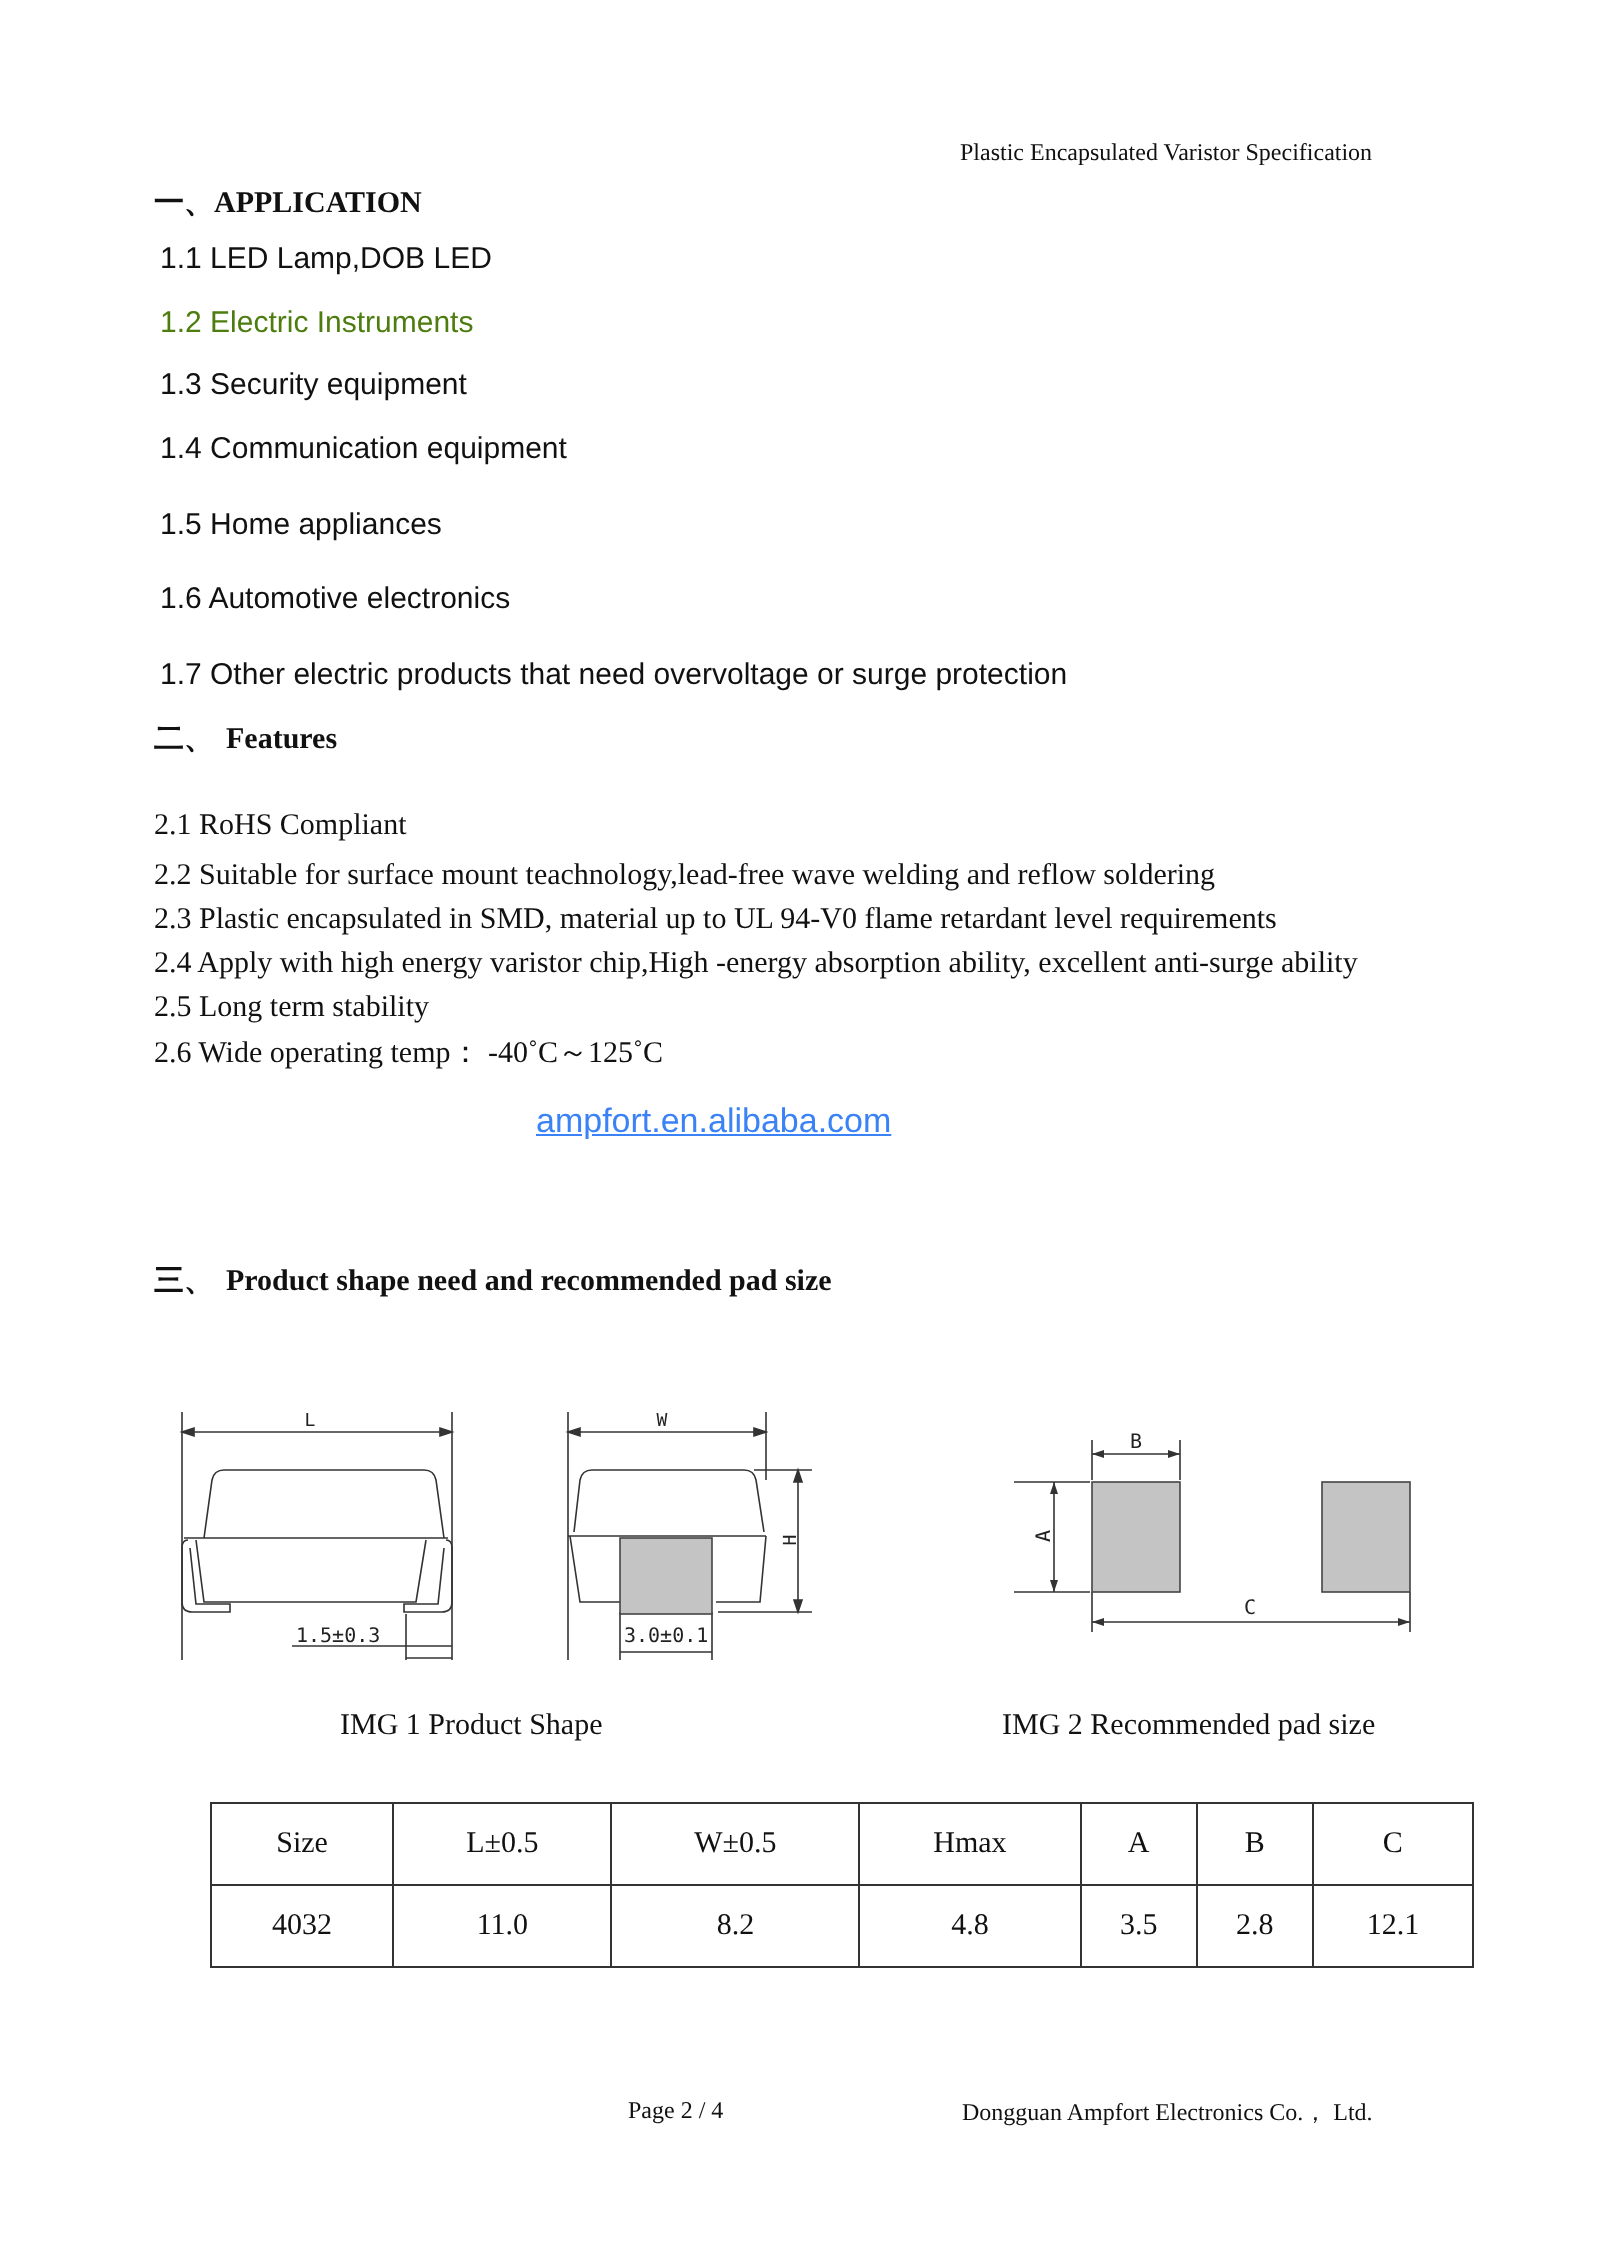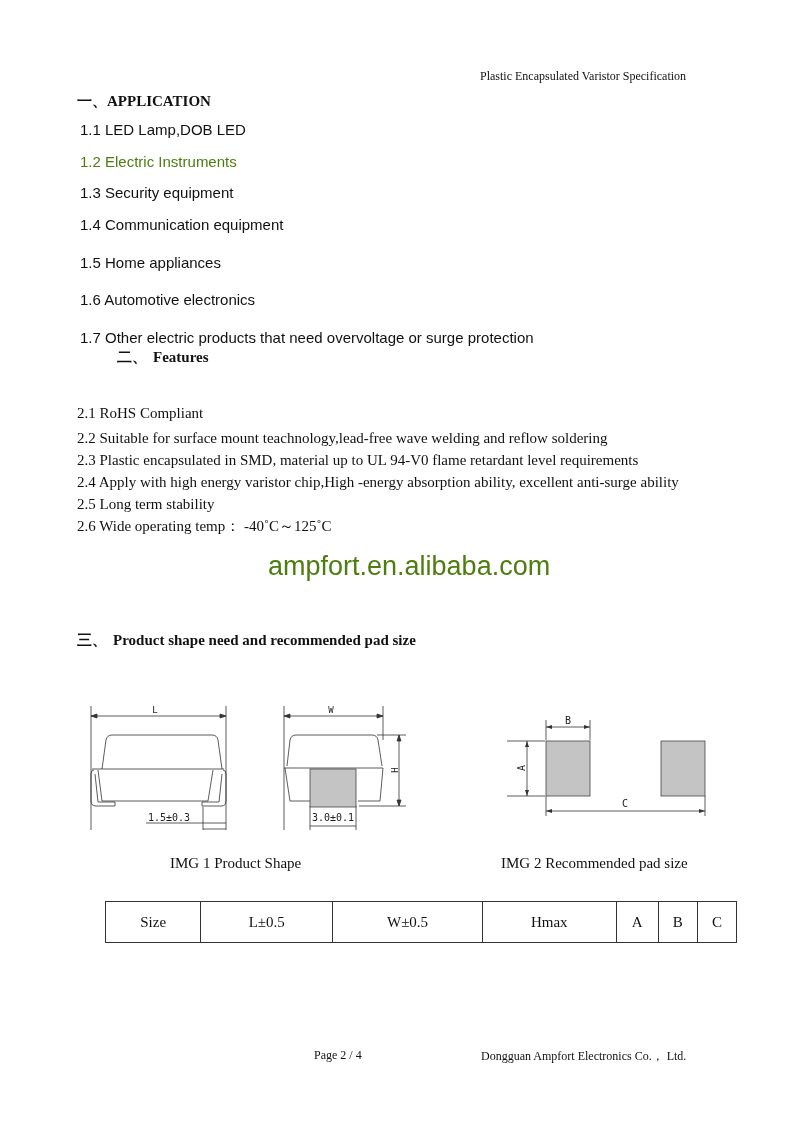--- a/index.html
+++ b/index.html
@@ -5,21 +5,21 @@
   html, body { margin:0; padding:0; background:#ffffff; }
   body { width:800px; height:1131px; position:relative; overflow:hidden; color:#111; }
   .serif { font-family:"Liberation Serif", "DejaVu Serif", serif; }
   .sans { font-family:"Liberation Sans", "DejaVu Sans", sans-serif; }
   .abs { position:absolute; white-space:nowrap; }
   .header-title { left:480px; top:69px; font-size:12px; }
   .sec-title { font-size:15px; font-weight:bold; }
   .app-item { left:80px; font-size:15px; color:#111; }
   .app-item.gray { color:#4d7c0f; }
   .feat-item { left:77px; font-size:15px; }
-  .watermark { left:268px; top:551px; font-size:27px; color:#4d7c0f; }
+  .watermark { left:268px; top:551px; font-size:17px; color:#3b82f6;text-decoration:underline; }
   .caption { font-size:15px; }
   table.spec { position:absolute; left:105px; top:901px; width:632px; border-collapse:collapse; font-size:15px; }
   table.spec td { border:1px solid #333; height:40px; text-align:center; padding:0; }
   .footer-page { left:314px; top:1048px; font-size:12px; }
   .footer-company { left:481px; top:1048px; font-size:12px; }
   svg text { font-family:"DejaVu Sans Mono", monospace; }
 </style>
 </head>
 <body>
 
@@ -29,21 +29,21 @@
   <span>一、</span><span>APPLICATION</span>
 </div>
 <div class="abs sans app-item" style="top:121px;">1.1 LED Lamp,DOB LED</div>
 <div class="abs sans app-item gray" style="top:153px;">1.2 Electric Instruments</div>
 <div class="abs sans app-item" style="top:184px;">1.3 Security equipment</div>
 <div class="abs sans app-item" style="top:216px;">1.4 Communication equipment</div>
 <div class="abs sans app-item" style="top:254px;">1.5 Home appliances</div>
 <div class="abs sans app-item" style="top:291px;">1.6 Automotive electronics</div>
 <div class="abs sans app-item" style="top:329px;">1.7 Other electric products that need overvoltage or surge protection</div>
 
-<div class="abs serif sec-title" style="left:77px; top:348px;margin-left:40px;">
+<div class="abs serif sec-title" style="left:77px; top:360px;">
   <span>二、</span><span style="margin-left:6px">Features</span>
 </div>
 <div class="abs serif feat-item" style="top:405px;">2.1 RoHS Compliant</div>
 <div class="abs serif feat-item" style="top:430px;">2.2 Suitable for surface mount teachnology,lead-free wave welding and reflow soldering</div>
 <div class="abs serif feat-item" style="top:452px;">2.3 Plastic encapsulated in SMD, material up to UL 94-V0 flame retardant level requirements</div>
 <div class="abs serif feat-item" style="top:474px;">2.4 Apply with high energy varistor chip,High -energy absorption ability, excellent anti-surge ability</div>
 <div class="abs serif feat-item" style="top:496px;">2.5 Long term stability</div>
 <div class="abs serif feat-item" style="top:517px;">2.6 Wide operating temp： -40˚C～125˚C</div>
 
 <div class="abs sans watermark">ampfort.en.alibaba.com</div>
@@ -132,17 +132,26 @@
   <tbody>
       <tr>
     <td>Size</td>
     <td>L±0.5</td>
     <td>W±0.5</td>
     <td>Hmax</td>
     <td>A</td>
     <td>B</td>
     <td>C</td>
   </tr>
+  <tr>
+    <td>4032</td>
+    <td>11.0</td>
+    <td>8.2</td>
+    <td>4.8</td>
+    <td>3.5</td>
+    <td>2.8</td>
+    <td>12.1</td>
+  </tr>
 </tbody>
   </table>
 
 <div class="abs serif footer-page">Page 2 / 4</div>
 <div class="abs serif footer-company">Dongguan Ampfort Electronics Co.， Ltd.</div>
 
 </body></html>

